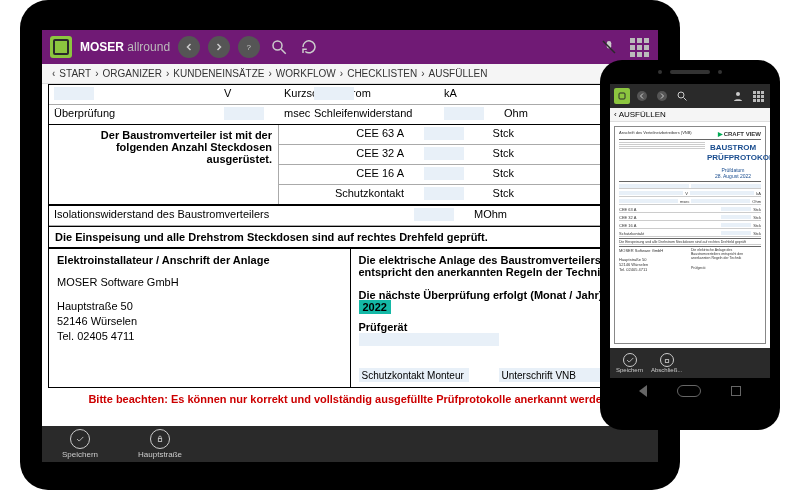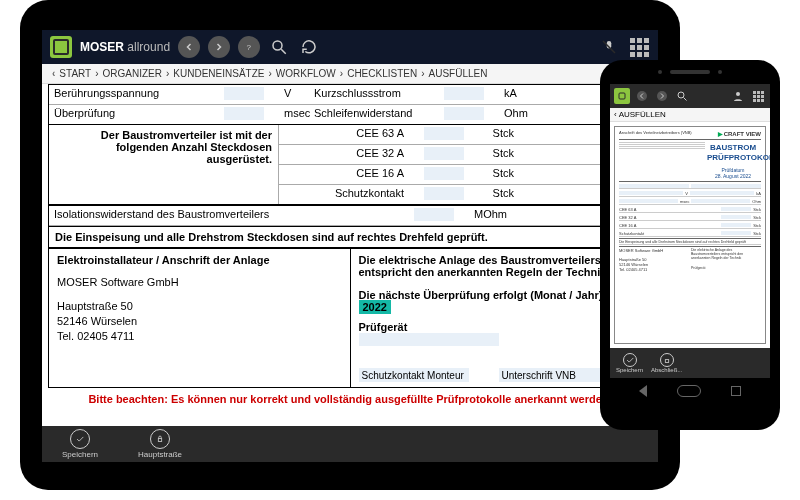--- a/index.html
+++ b/index.html
@@ -1,21 +1,21 @@
 <!DOCTYPE html>
 <html><head>
 <meta charset="utf-8">
 <style>
   * { box-sizing: border-box; margin: 0; padding: 0; }
   body { background: #fff; font-family: Arial, sans-serif; width: 800px; height: 500px; position: relative; overflow: hidden; }
 
   
   .tablet { position: absolute; left: 20px; top: 0; width: 660px; height: 490px; background: #000; border-radius: 28px; padding: 30px 22px 28px 22px; }
   .tablet-screen { width: 100%; height: 100%; background: #fff; display: flex; flex-direction: column; overflow: hidden; }
-  .t-topbar { background: #0f172a; height: 34px; display: flex; align-items: center; padding: 0 8px; gap: 8px; }
+  .t-topbar { background: #701a75; height: 34px; display: flex; align-items: center; padding: 0 8px; gap: 8px; }
   .logo-sq { width: 22px; height: 22px; background: #8cc63f; border-radius: 3px; display:flex; align-items:center; justify-content:center; }
   .logo-sq::after { content:""; width:12px; height:12px; border:2px solid #2a2a2a; border-radius:2px; }
   .logo-txt { color:#fff; font-size:12px; font-weight:bold; }
   .logo-txt .thin { font-weight:normal; color:#bbb; }
   .t-topbar .spacer { flex:1; }
   .t-icon { width:22px; height:22px; color:#ccc; display:flex; align-items:center; justify-content:center; cursor:pointer; }
   .t-icon svg { width:18px; height:18px; fill:#ccc; }
   .circle-btn { width:22px; height:22px; border-radius:50%; background:#555; display:flex; align-items:center; justify-content:center; }
   .circle-btn svg { width:12px; height:12px; fill:#ccc; }
   .user-block { display:flex; align-items:center; gap:4px; }
@@ -147,21 +147,20 @@
       <span>ORGANIZER</span> ›
       <span>KUNDENEINSÄTZE</span> ›
       <span>WORKFLOW</span> ›
       <span>CHECKLISTEN</span> ›
       <span>AUSFÜLLEN</span>
     </div>
 
     <div class="content">
       <div class="form-area">
         <div class="row-grid">
-          <div class="c">Berührungsspannung</div>
           <div class="c"><span class="input-blank"></span></div>
           <div class="c">V</div>
           <div class="c">Kurzschlussstrom</div>
           <div class="c"><span class="input-blank"></span></div>
           <div class="c">kA</div>
         </div>
         <div class="row-grid" style="border-bottom:1px solid #000">
           <div class="c">Überprüfung</div>
           <div class="c"><span class="input-blank"></span></div>
           <div class="c">msec</div>

